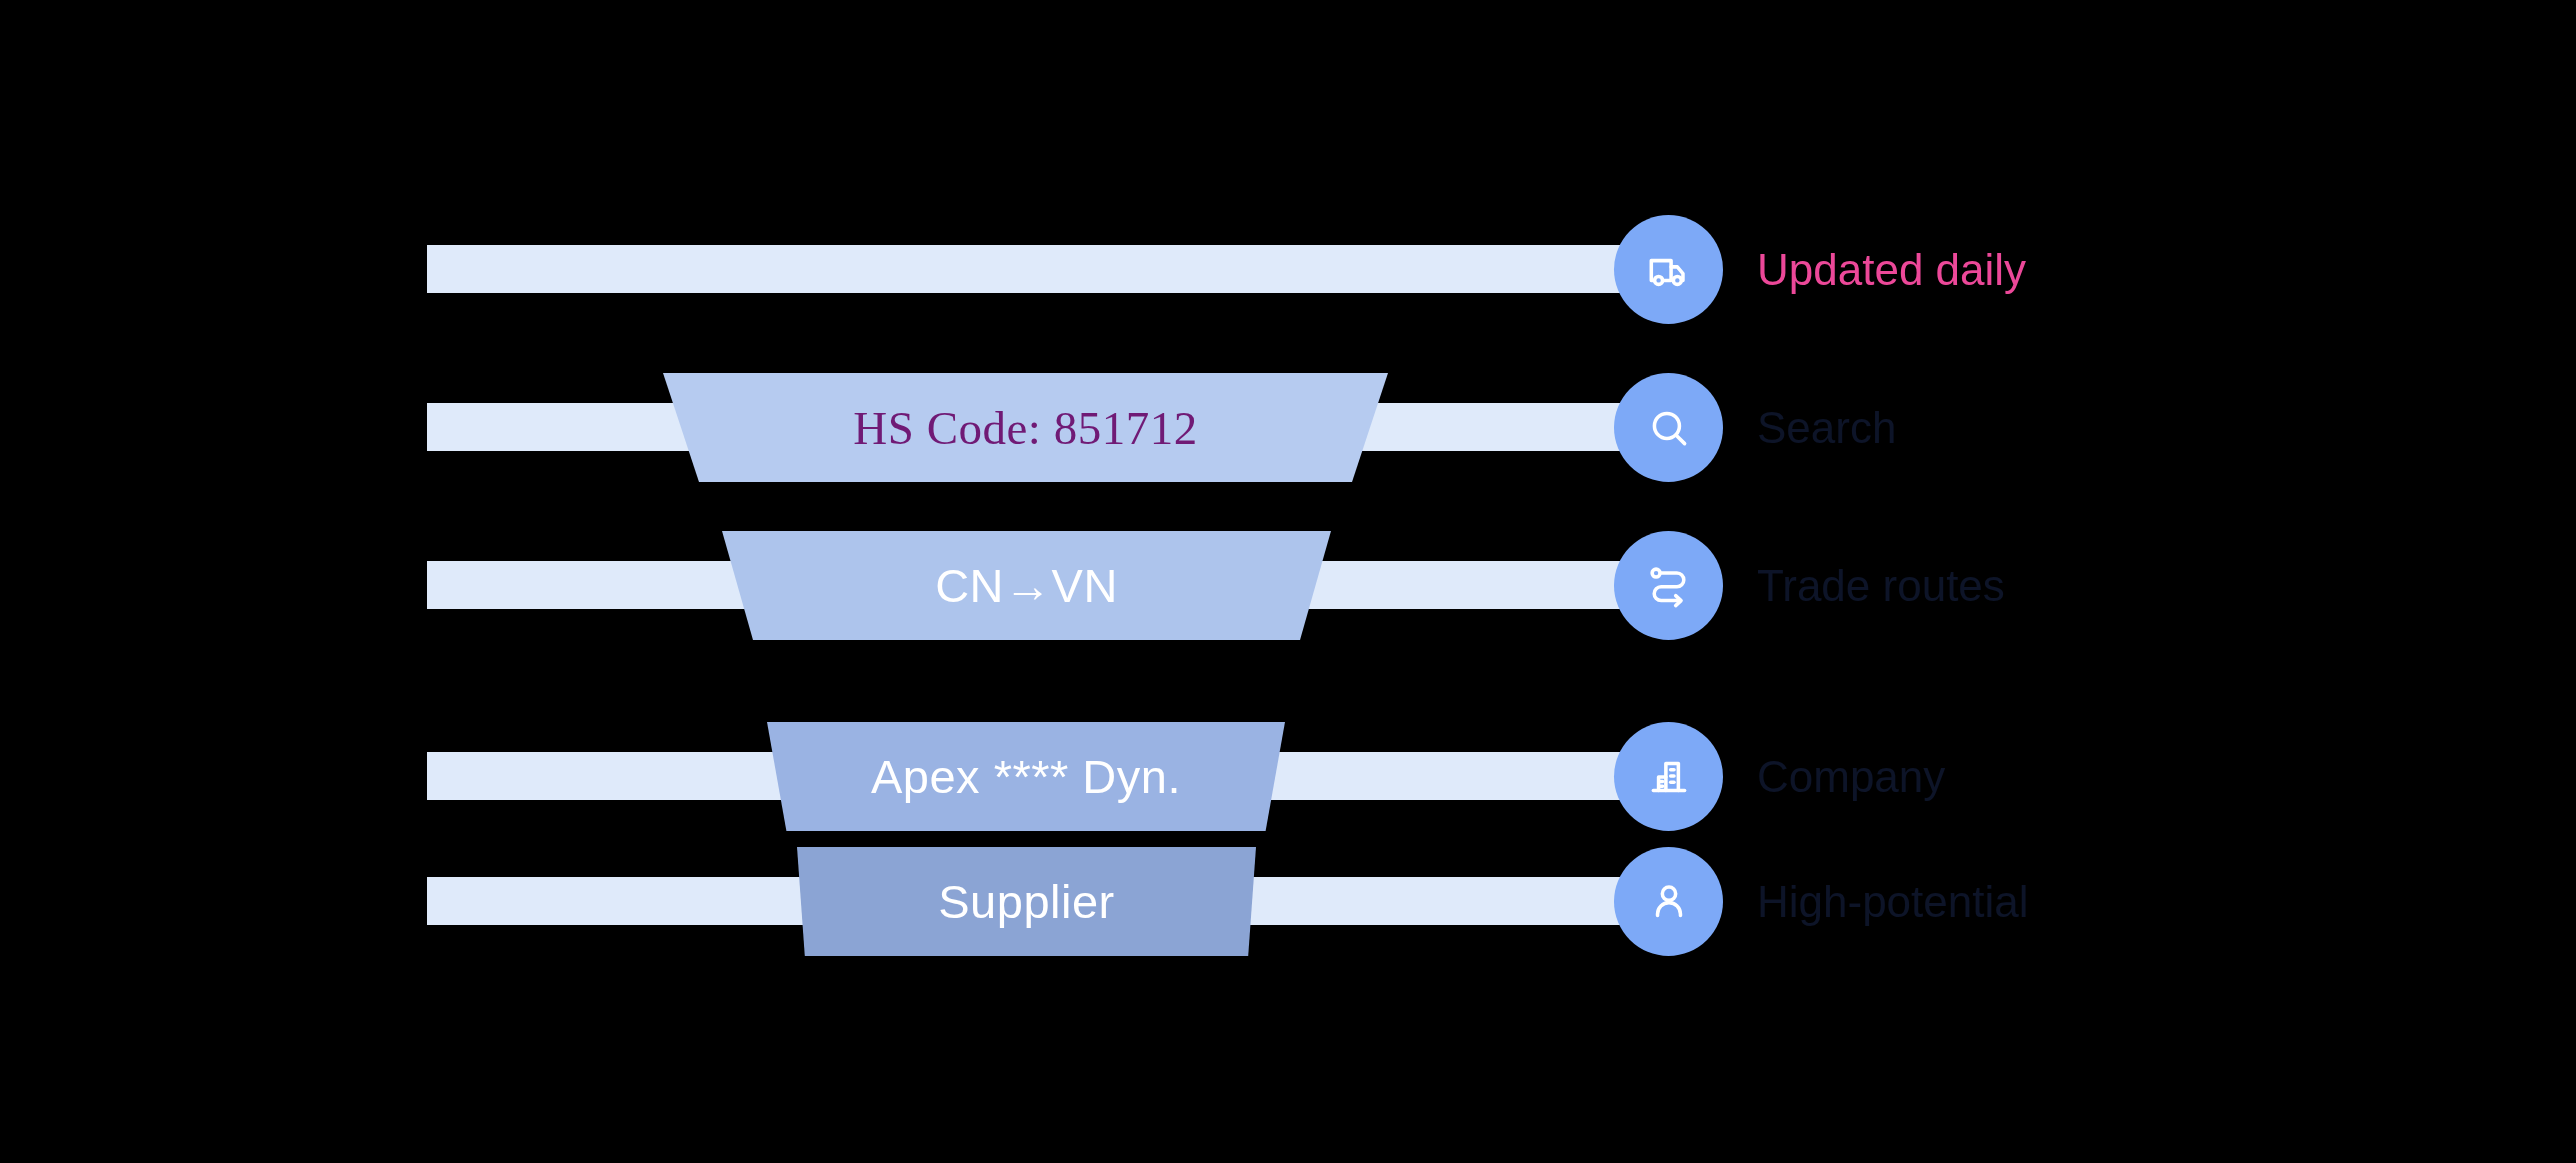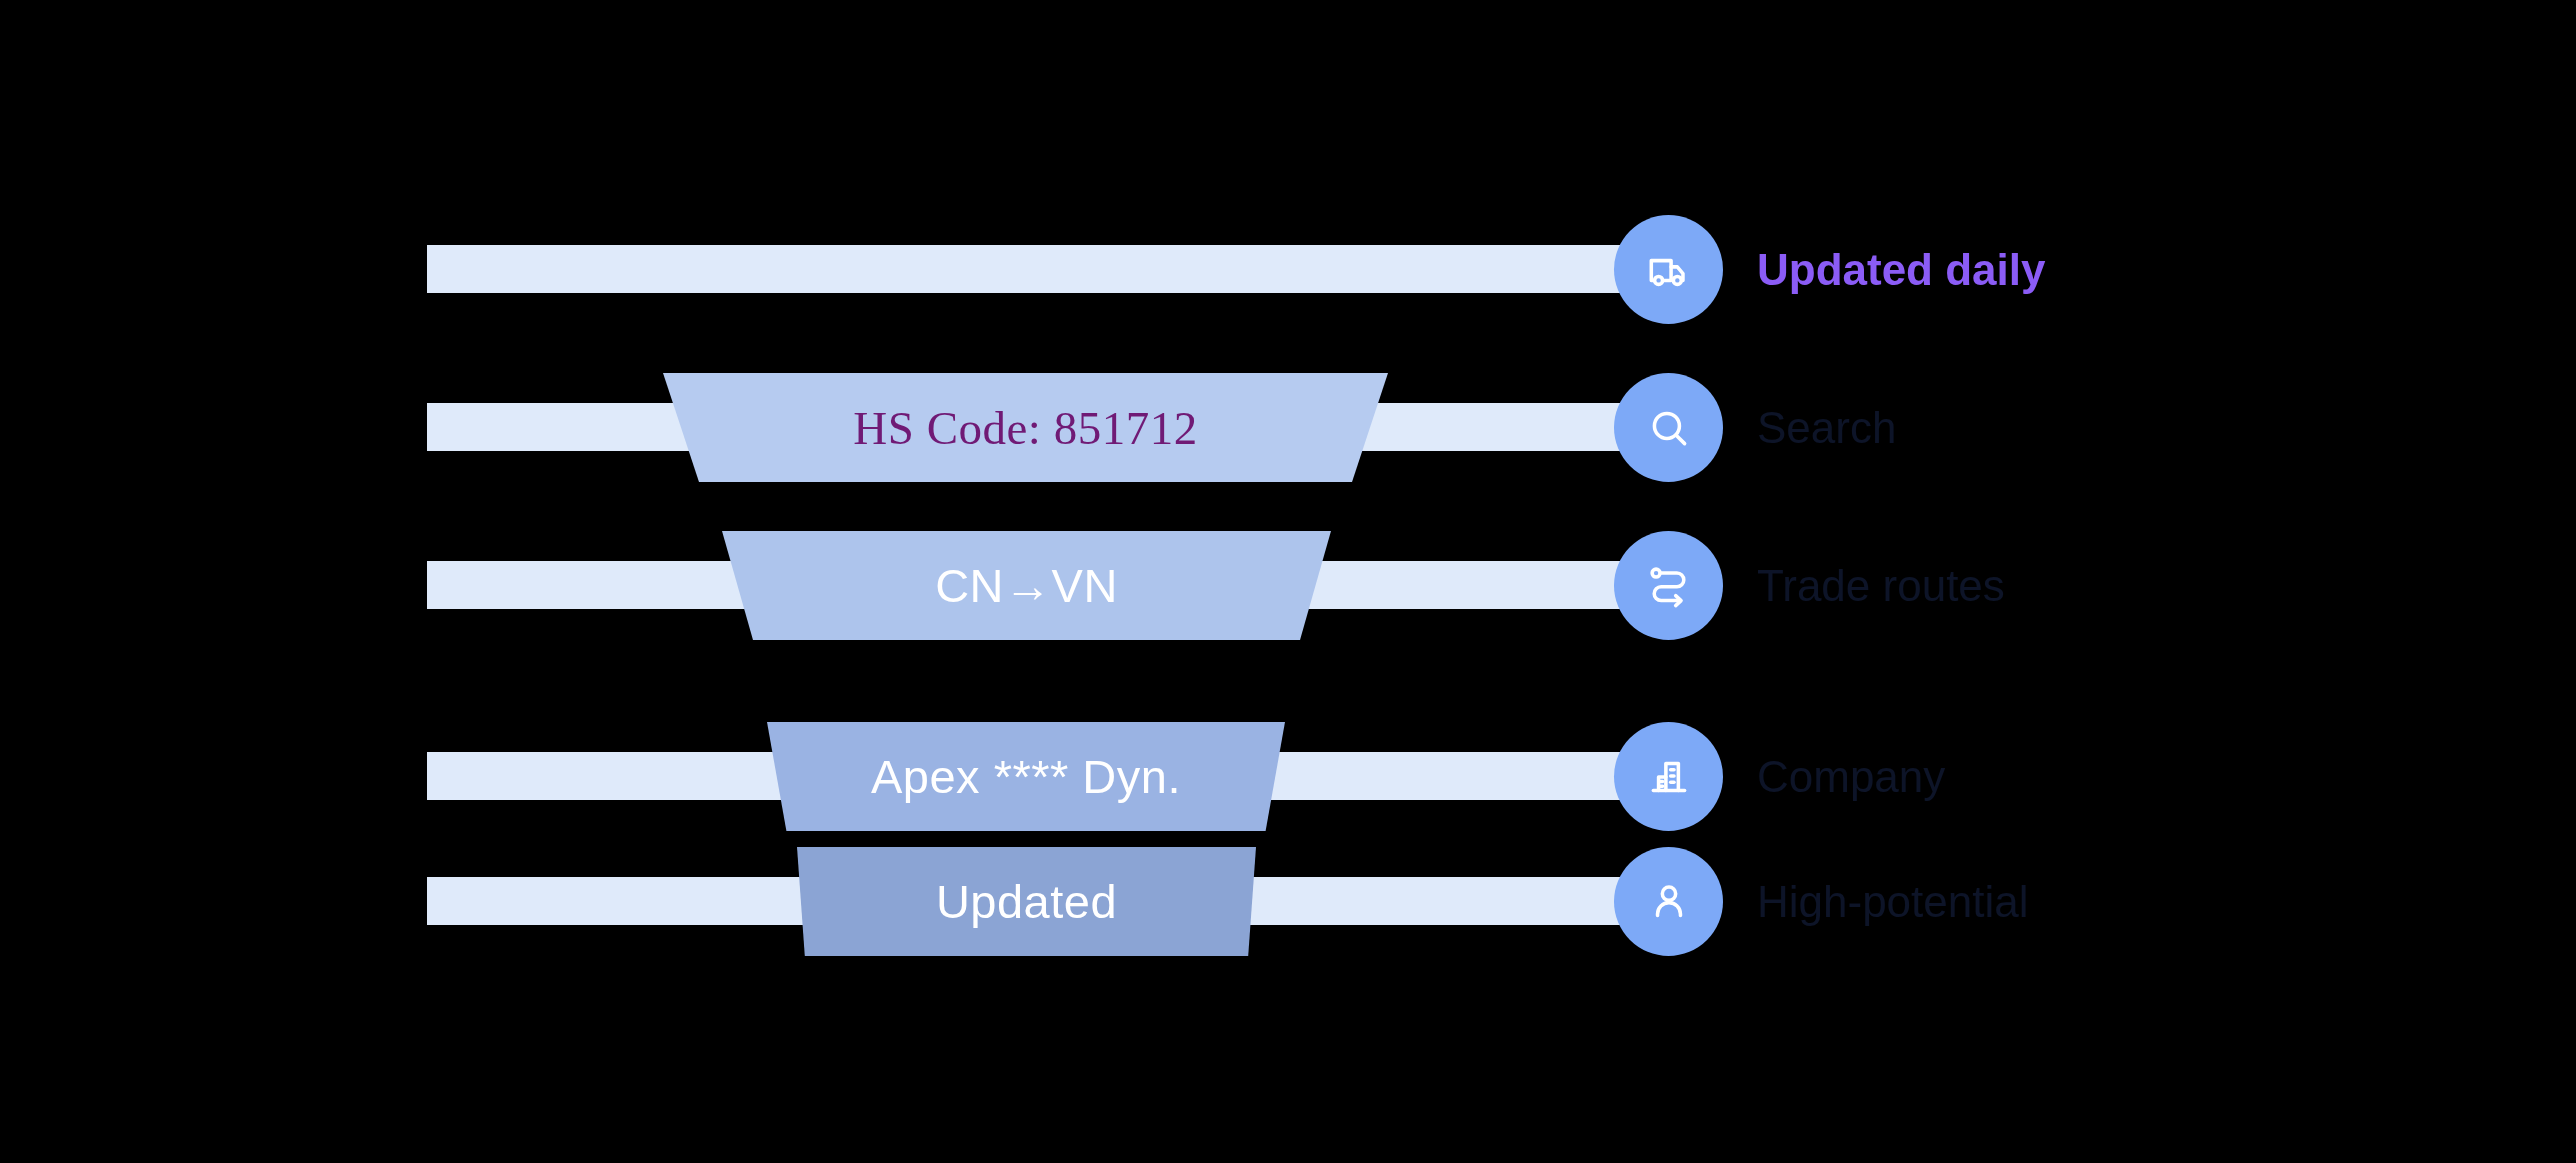--- a/index.html
+++ b/index.html
@@ -88,21 +88,21 @@
     <div class="badge" style="background: rgb(125, 169, 247);">
       <span class="icon">
           <svg viewBox="0 0 24 24" fill="none" stroke="currentColor" stroke-width="1.7" stroke-linecap="round" stroke-linejoin="round">
             <path d="M3.5 7.5H13V17H3.5z"></path>
             <path d="M13 10.5h3l2.7 3.2V17h-2.2"></path>
             <circle class="fill-bg" cx="7" cy="17" r="1.9"></circle>
             <circle class="fill-bg" cx="16" cy="17" r="1.9"></circle>
           </svg>
         </span>
     </div>
-    <div class="label" style="color: #8b5cf6; font-weight: bold;">Updated daily</div>
+    <div class="label" style="color: #ec4899;">Updated daily</div>
   </div>
 
   <div class="row" style="top: 349px;">
     <div class="bar" style="background: rgb(223, 234, 250);"></div>
     <div class="stage" style="width: 725px; left: 663px; background: rgb(182, 203, 240); clip-path: polygon(0px 0px, 100% 0px, calc(100% - 36px) 100%, 36px 100%);">
       <span class="stage-text" style="color: #701a75; font-family: Liberation Serif, serif;">HS Code: 851712</span>
     </div>
     <div class="badge" style="background: rgb(125, 169, 247);">
       <span class="icon">
           <svg viewBox="0 0 24 24" fill="none" stroke="currentColor" stroke-width="1.7" stroke-linecap="round" stroke-linejoin="round">
@@ -149,21 +149,21 @@
             <path d="M7.9 16.4h1"></path>
           </svg>
         </span>
     </div>
     <div class="label" style="color: rgb(13, 20, 40);">Company</div>
   </div>
 
   <div class="row" style="top: 823px;">
     <div class="bar" style="background: rgb(223, 234, 250);"></div>
     <div class="stage" style="width: 459px; left: 797px; background: rgb(139, 164, 212); clip-path: polygon(0px 0px, 100% 0px, calc(100% - 7.8px) 100%, 7.8px 100%);">
-      <span class="stage-text" style="color: rgb(255, 255, 255);">Updated</span>
+      <span class="stage-text" style="color: rgb(255, 255, 255);">Supplier</span>
     </div>
     <div class="badge" style="background: rgb(125, 169, 247);">
       <span class="icon">
           <svg viewBox="0 0 24 24" fill="none" stroke="currentColor" stroke-width="1.7" stroke-linecap="round" stroke-linejoin="round">
             <circle cx="12" cy="8" r="3.2"></circle>
             <path d="M6.5 18.5v-.7a5.5 5.5 0 0 1 11 0v.7"></path>
           </svg>
         </span>
     </div>
     <div class="label" style="color: rgb(13, 20, 40);">High-potential</div>

